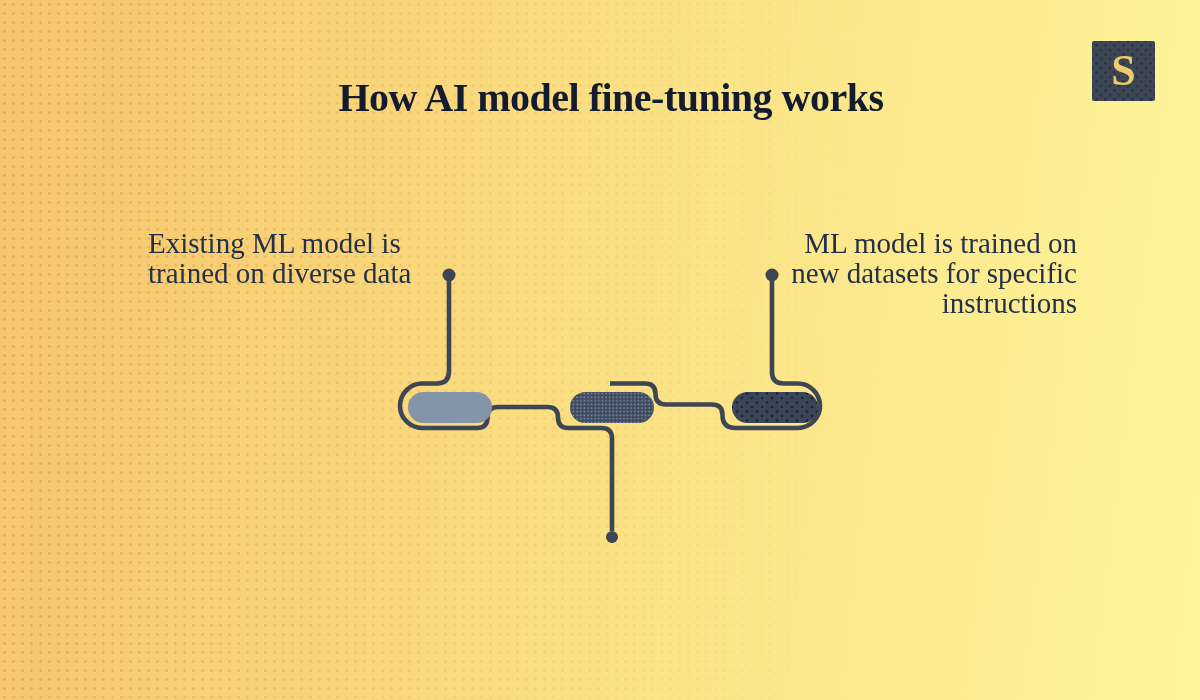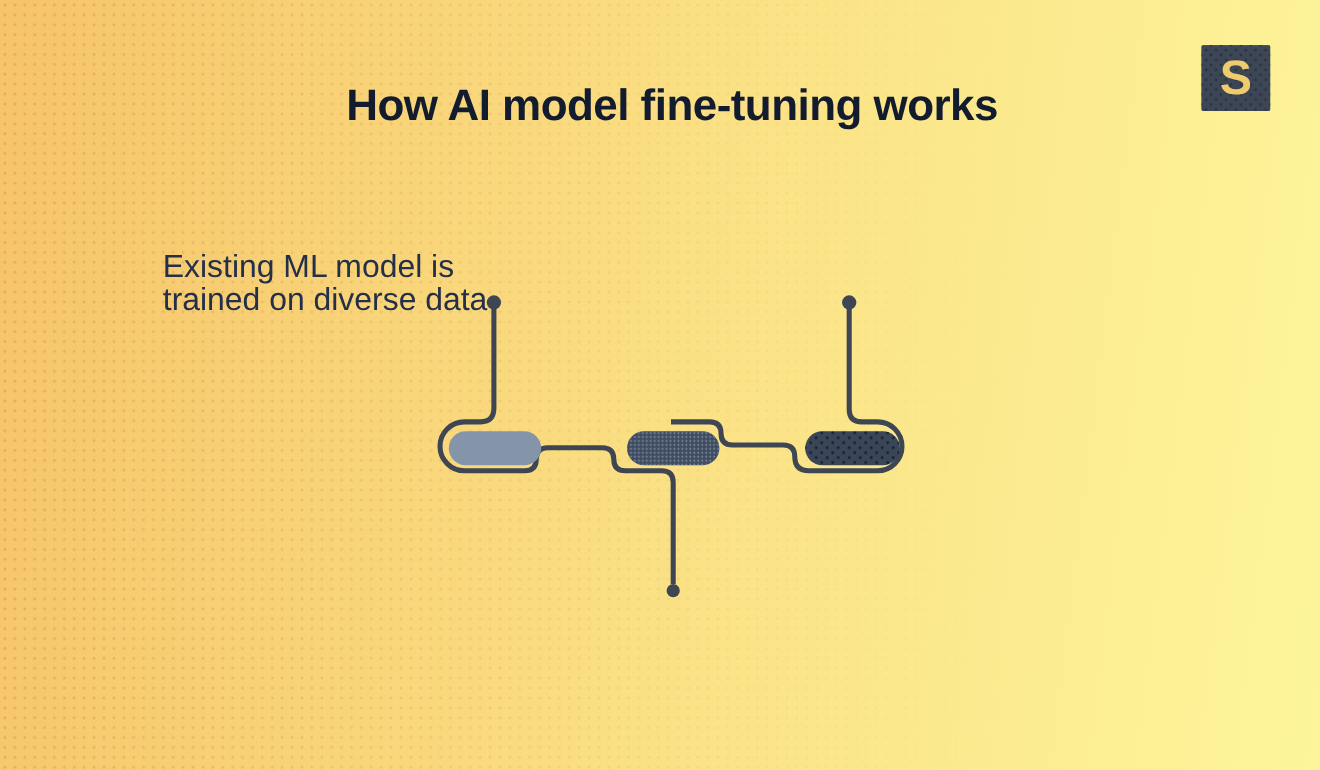--- a/index.html
+++ b/index.html
@@ -8,21 +8,21 @@
     --pill_left:#8494a9;
     --pill_mid_base:#3f4b60; --pill_mid_dot:#8d9aac;
     --pill_right_base:#3a4557; --pill_right_dot:#1a2232;
     --logo_bg:#3d4655; --logo_letter:#eecb6d; --logo_dot:#2a3343;
     --speckle:rgba(176,110,32,.28);
   }
   *{margin:0;padding:0;box-sizing:border-box;}
   html,body{width:1200px;height:700px;overflow:hidden;}
   .canvas{
     position:relative;width:1200px;height:700px;
-    font-family:Liberation Sans, sans-serif;
+    font-family:Liberation Serif, serif;
     background:linear-gradient(97deg, var(--bg_left) 0%, var(--bg_mid) 55%, var(--bg_right) 100%);
   }
   .speckle{
     position:absolute;inset:0;pointer-events:none;
     background-image:radial-gradient(circle, var(--speckle) 1px, transparent 1.6px);
     background-size:9px 9px;
     -webkit-mask-image:linear-gradient(90deg,#000 0%,rgba(0,0,0,.45) 40%,transparent 78%);
             mask-image:linear-gradient(90deg,#000 0%,rgba(0,0,0,.45) 40%,transparent 78%);
   }
   .title{
@@ -98,13 +98,14 @@
     <rect x="408" y="392" width="84" height="31" rx="15.5" style="fill:var(--pill_left)"></rect>
 
     <rect x="570" y="392" width="84" height="31" rx="15.5" style="fill:var(--pill_mid_base)"></rect>
     <rect x="570" y="392" width="84" height="31" rx="15.5" fill="url(#patMid)"></rect>
 
     <rect x="732" y="392" width="86" height="31" rx="15.5" style="fill:var(--pill_right_base)"></rect>
     <rect x="732" y="392" width="86" height="31" rx="15.5" fill="url(#patRight)"></rect>
   </svg>
 
   <div class="step-label label-left">Existing ML model is trained on diverse data</div>
+  <div class="step-label label-right">ML model is trained on new datasets for specific instructions</div>
 </div>
 
 </body></html>

